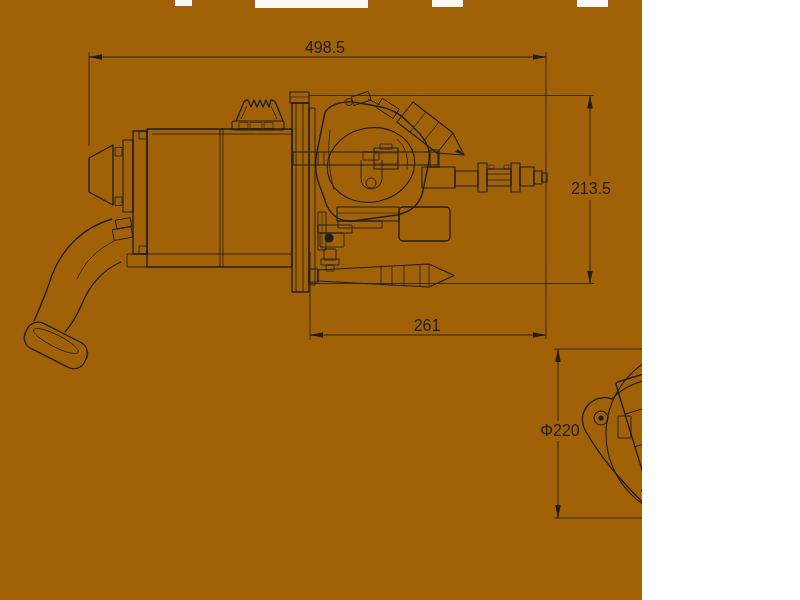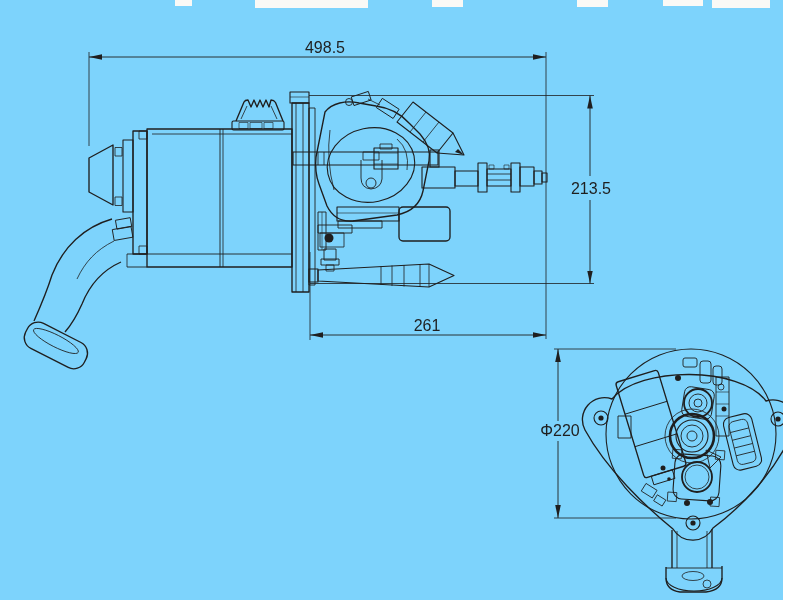--- a/index.html
+++ b/index.html
@@ -1,16 +1,16 @@
 <!DOCTYPE html>
 <html><head>
 <meta charset="utf-8">
 <style>
   html,body{margin:0;padding:0;background:#ffffff;}
-  .canvas{position:relative;width:783px;height:600px;background:#7dd3fc;overflow:hidden;
+  .canvas{position:relative;width:642px;height:600px;background:#a16207;overflow:hidden;
           font-family:"Liberation Sans", sans-serif;}
   svg{display:block;}
   .ln{stroke:#1f1f1f;fill:none;stroke-linejoin:round;stroke-linecap:butt;}
   .w06{stroke-width:.6px;} .w08{stroke-width:.8px;} .w09{stroke-width:.9px;}
   .w11{stroke-width:1.1px;} .w13{stroke-width:1.35px;} .w18{stroke-width:1.8px;}
   .w26{stroke-width:2.6px;}
   .fl{fill:#1f1f1f;stroke:none;}
   .dimtxt{font-family:"Liberation Sans", sans-serif;font-size:16px;fill:#1f1f1f;}
   .ghost{fill:#faf9f6;stroke:none;}
 </style>

